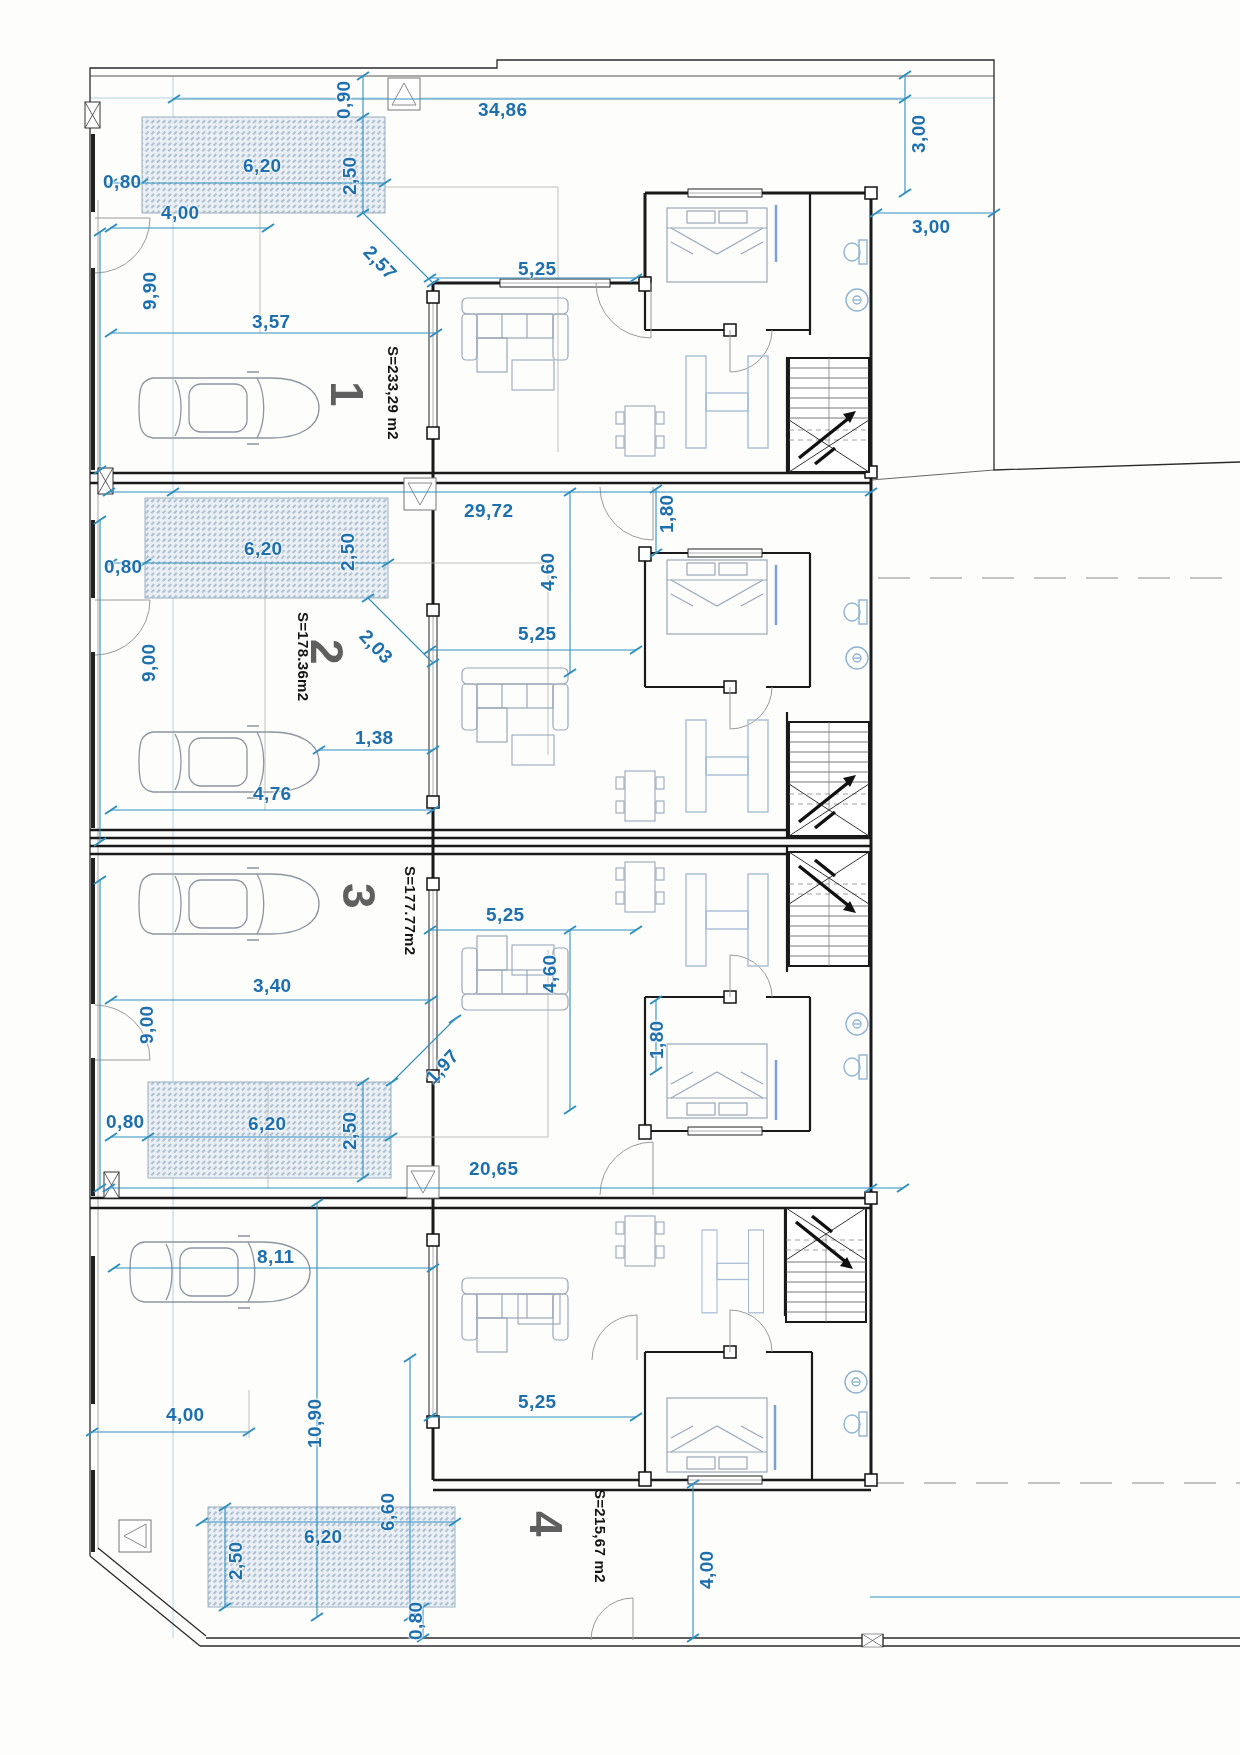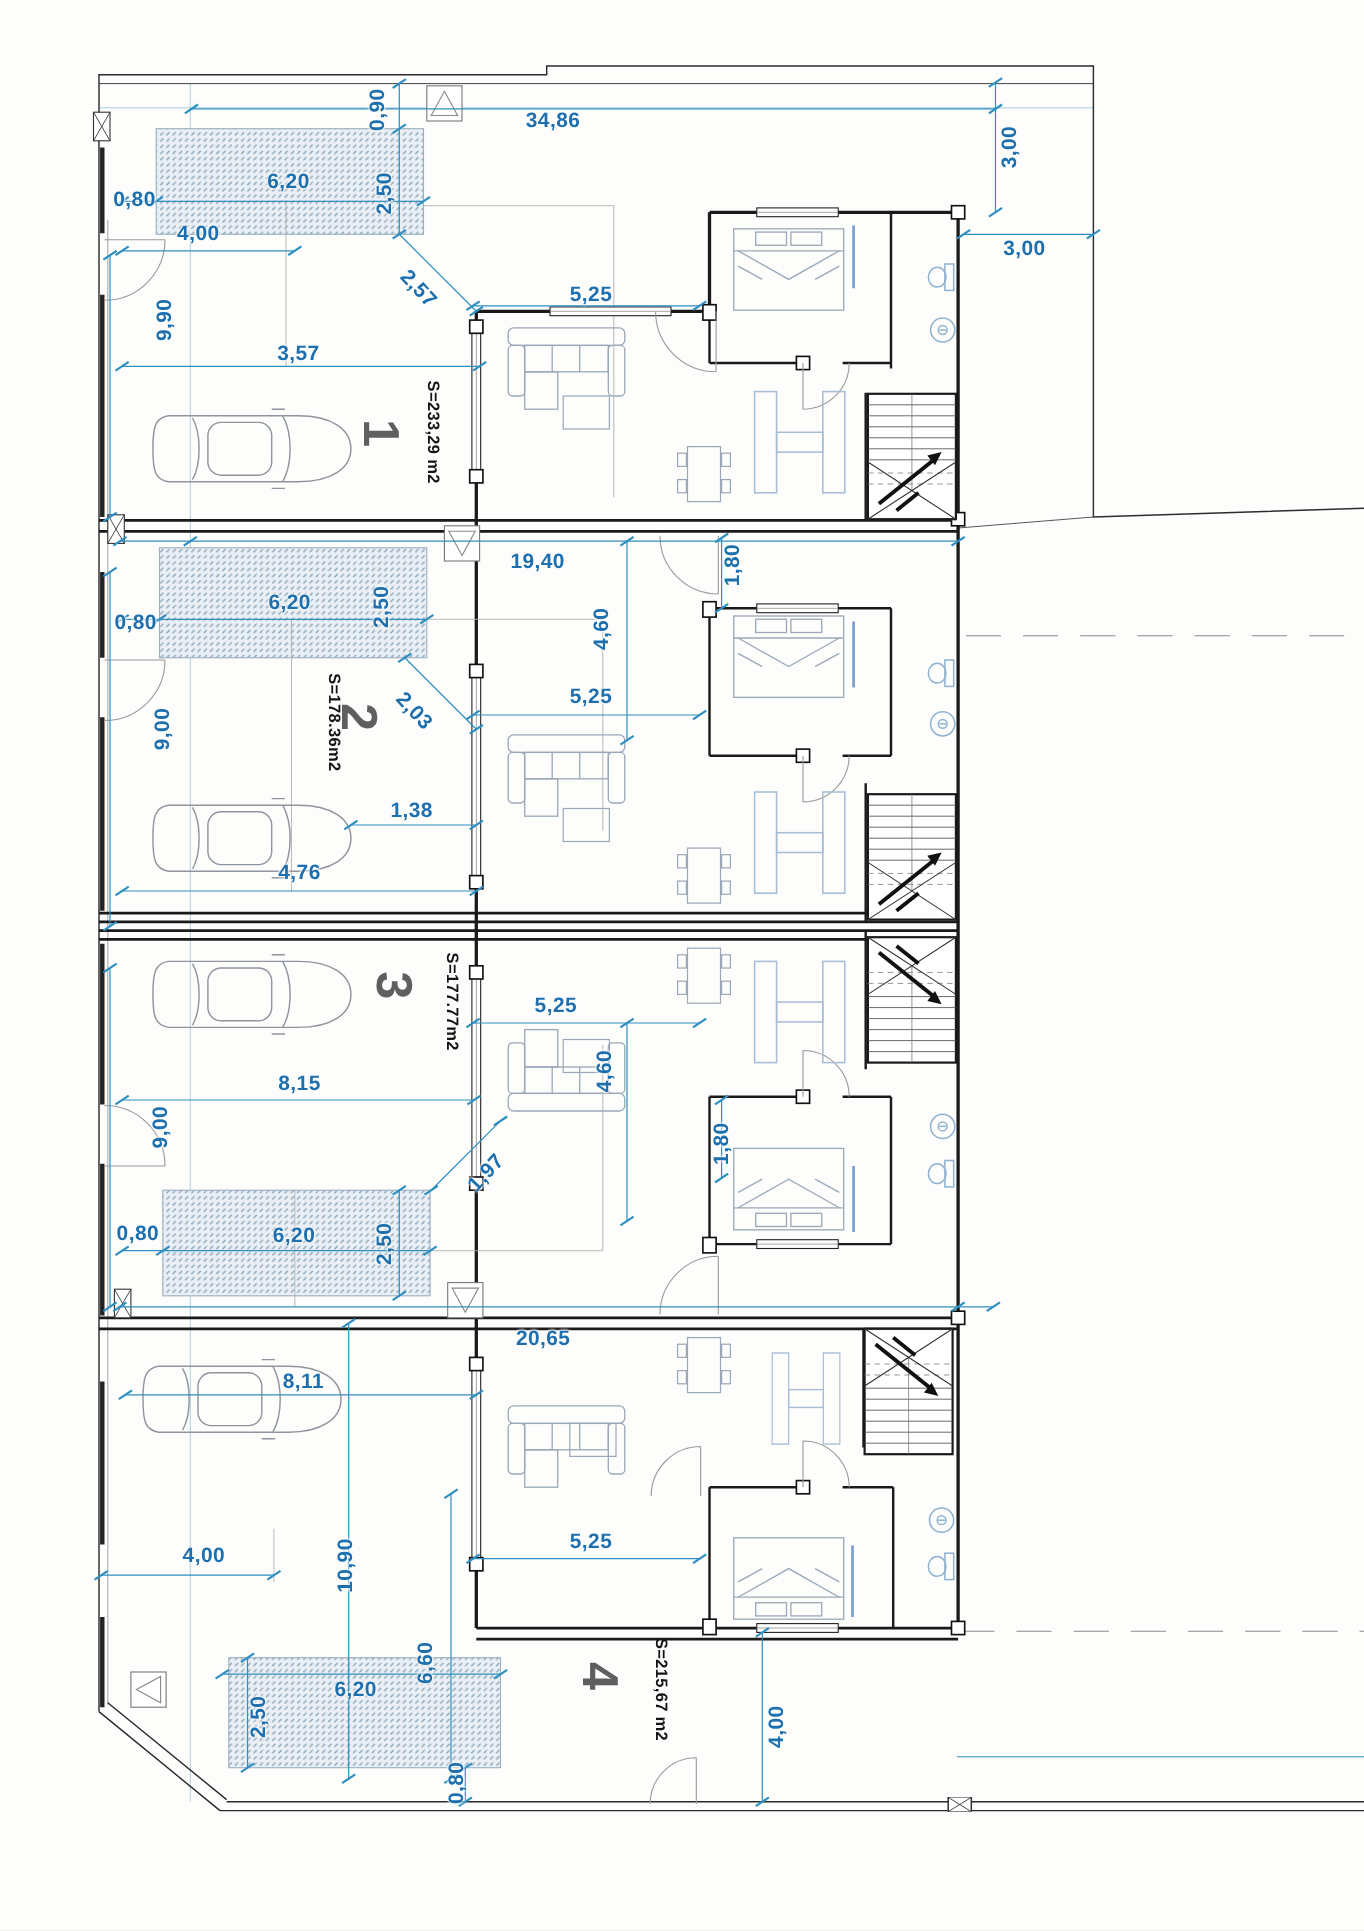--- a/index.html
+++ b/index.html
@@ -373,44 +373,44 @@
 <span class="dim vdim" style="left:340px;top:195px">2,50</span>
 <span class="dim" style="left:103px;top:172px">0,80</span>
 <span class="dim" style="left:161px;top:203px">4,00</span>
 <span class="dim vdim" style="left:140px;top:310px">9,90</span>
 <span class="dim d45" style="left:374px;top:242px">2,57</span>
 <span class="dim" style="left:252px;top:312px">3,57</span>
 <span class="dim" style="left:518px;top:259px">5,25</span>
 <span class="area" style="left:401px;top:346px">S=233,29 m2</span>
 <span class="unum" style="left:370px;top:381px">1</span>
 
-<span class="dim" style="left:464px;top:501px">19,40</span>
+<span class="dim" style="left:464px;top:501px">29,72</span>
 <span class="dim vdim" style="left:657px;top:533px">1,80</span>
 <span class="dim vdim" style="left:538px;top:591px">4,60</span>
 <span class="dim" style="left:244px;top:539px">6,20</span>
 <span class="dim vdim" style="left:338px;top:571px">2,50</span>
 <span class="dim" style="left:104px;top:557px">0,80</span>
 <span class="dim vdim" style="left:139px;top:682px">9,00</span>
 <span class="dim d45" style="left:370px;top:626px">2,03</span>
 <span class="dim" style="left:518px;top:624px">5,25</span>
 <span class="dim" style="left:355px;top:728px">1,38</span>
 <span class="dim" style="left:253px;top:784px">4,76</span>
 <span class="area" style="left:311px;top:612px">S=178.36m2</span>
 <span class="unum" style="left:350px;top:639px">2</span>
 
-<span class="dim" style="left:253px;top:976px">8,15</span>
+<span class="dim" style="left:253px;top:976px">3,40</span>
 <span class="dim" style="left:486px;top:905px">5,25</span>
 <span class="dim vdim" style="left:540px;top:993px">4,60</span>
 <span class="dim vdim" style="left:647px;top:1059px">1,80</span>
 <span class="dim dm45" style="left:422px;top:1074px">1,97</span>
 <span class="dim" style="left:106px;top:1112px">0,80</span>
 <span class="dim" style="left:248px;top:1114px">6,20</span>
 <span class="dim vdim" style="left:340px;top:1150px">2,50</span>
 <span class="dim vdim" style="left:137px;top:1044px">9,00</span>
-<span class="dim" style="left:469px;top:1208px">20,65</span>
+<span class="dim" style="left:469px;top:1159px">20,65</span>
 <span class="area" style="left:418px;top:866px">S=177.77m2</span>
 <span class="unum" style="left:382px;top:883px">3</span>
 
 <span class="dim" style="left:257px;top:1247px">8,11</span>
 <span class="dim" style="left:166px;top:1405px">4,00</span>
 <span class="dim vdim" style="left:305px;top:1448px">10,90</span>
 <span class="dim vdim" style="left:378px;top:1531px">6,60</span>
 <span class="dim" style="left:304px;top:1527px">6,20</span>
 <span class="dim vdim" style="left:226px;top:1580px">2,50</span>
 <span class="dim vdim" style="left:406px;top:1640px">0,80</span>

